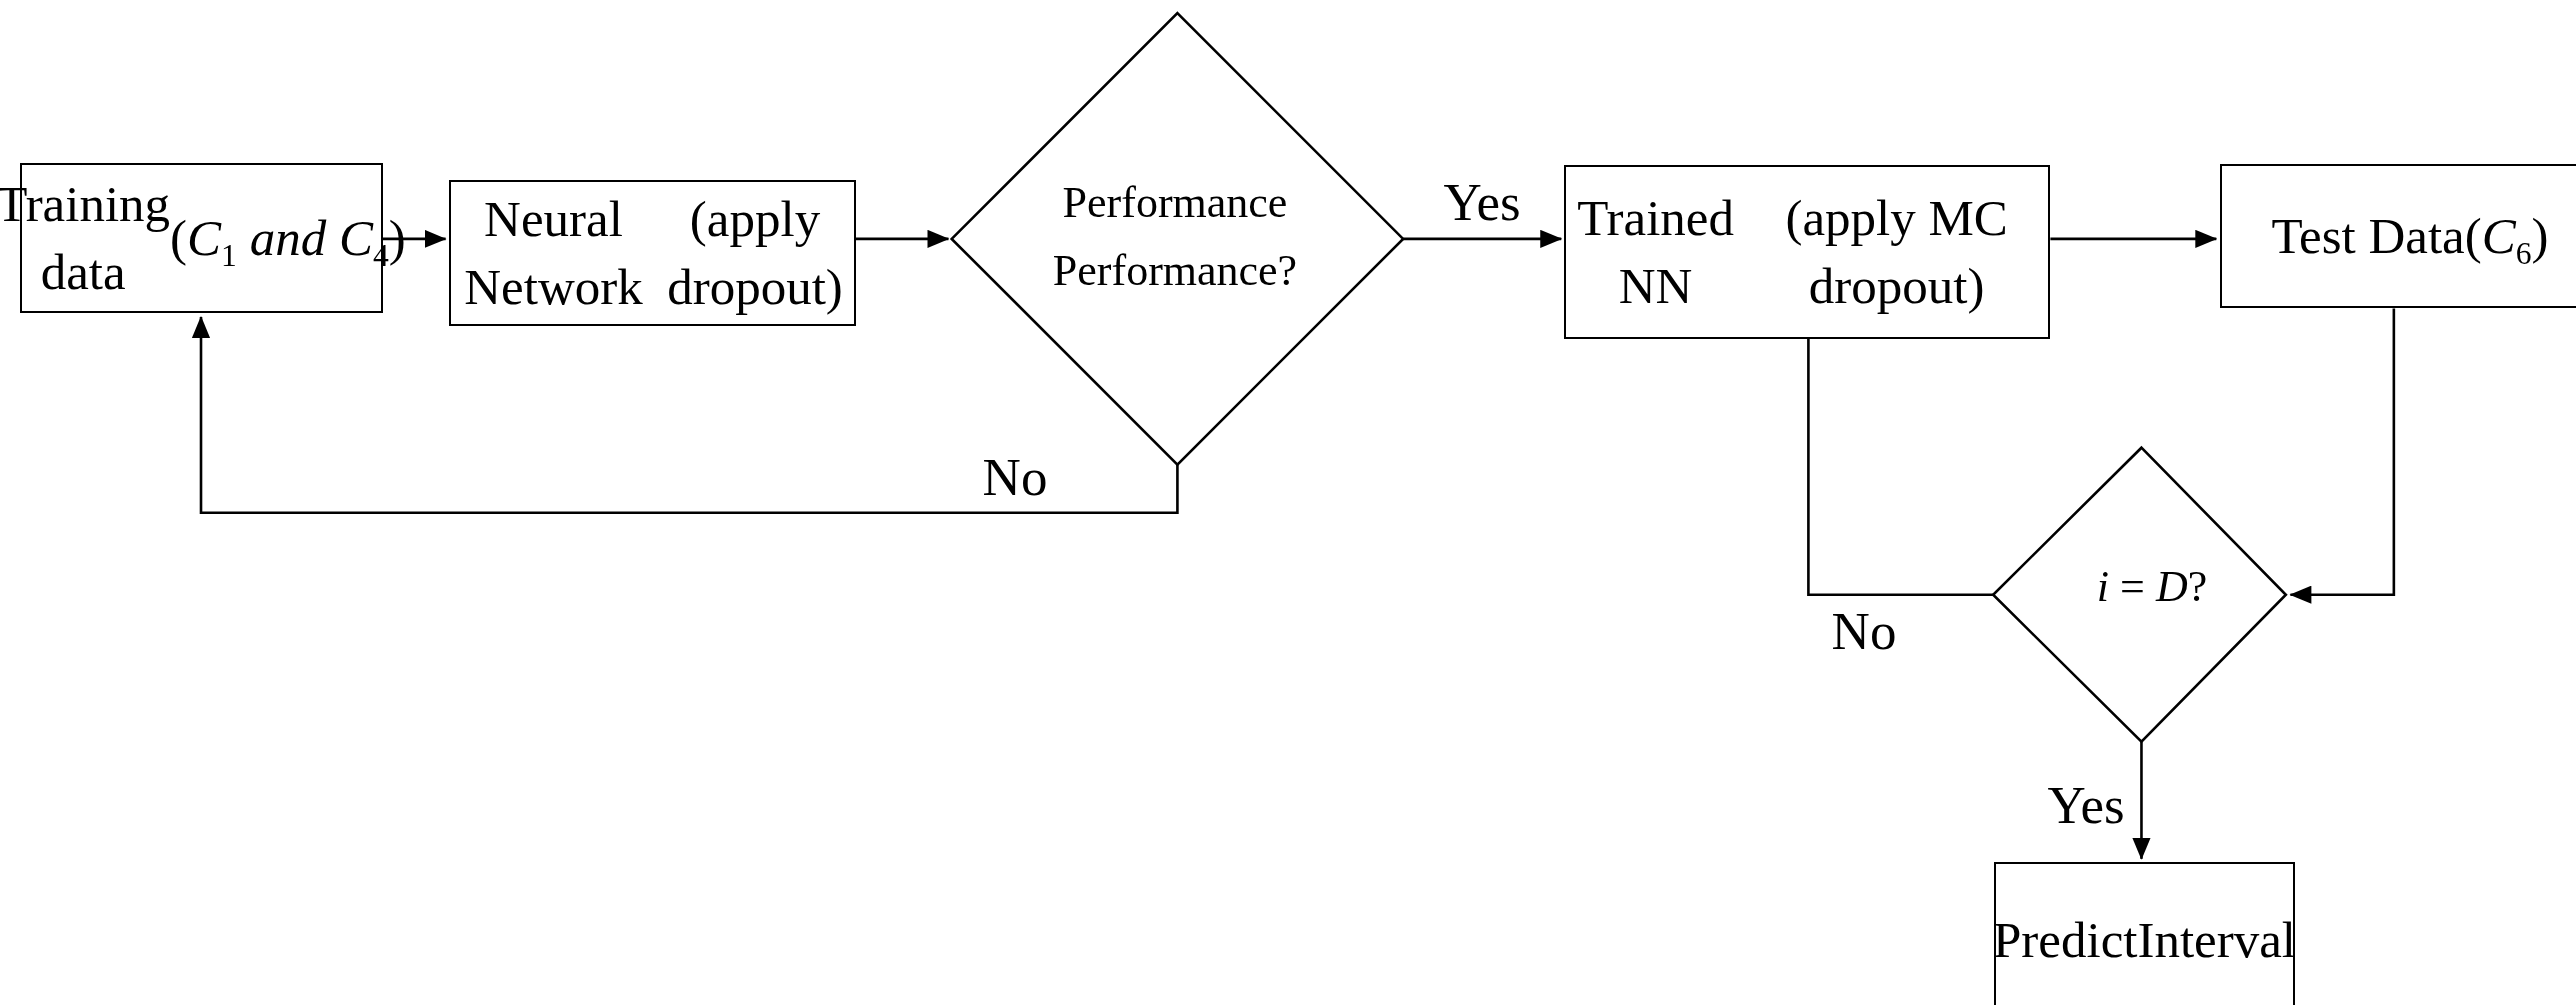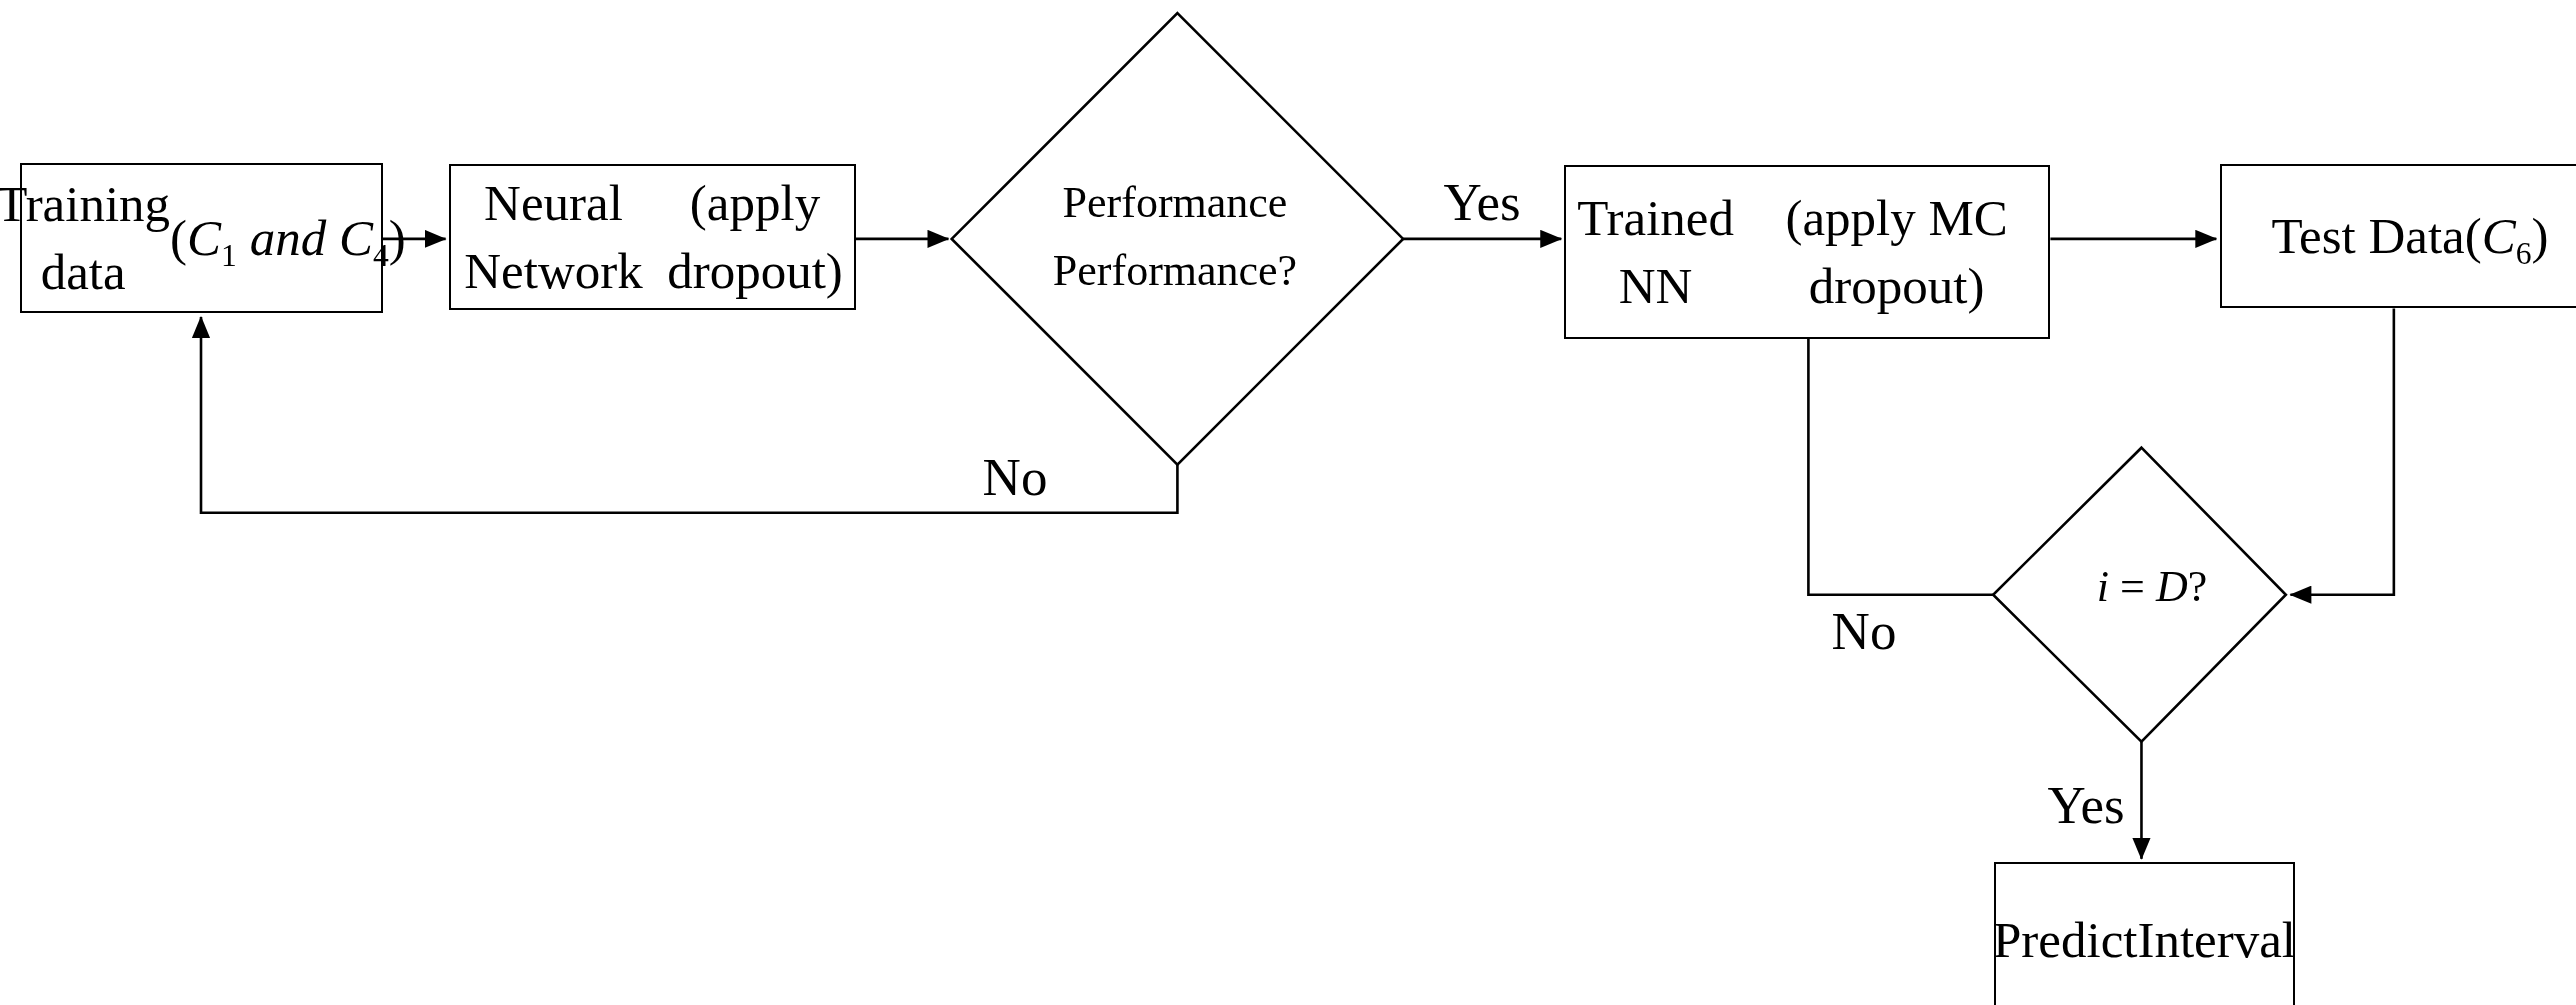--- a/index.html
+++ b/index.html
@@ -91,21 +91,21 @@
     <path class="conn" d="M3064,914 L2780,914 L2780,479" marker-end="url(#arrow)"></path>
     <path class="conn" d="M3292,1140 L3292,1320" marker-end="url(#arrow)"></path>
     <path class="conn" d="M1810,714 L1810,788 L309,788 L309,487" marker-end="url(#arrow)"></path>
   </svg>
 
   <div class="node" style="left:19.5px; top:163px; width:363px; height:150px;">
     <div>Training data</div>
     <div class="math"><span>(</span><span class="iv">C</span><sub>1</sub><span class="iv"> and </span><span class="iv">C</span><sub>4</sub><span>)</span></div>
   </div>
 
-  <div class="node" style="left:449px; top:164px; width:407px; height:146px;">
+  <div class="node" style="left:449px; top:180px; width:407px; height:146px;">
     <div>Neural Network</div>
     <div>(apply dropout)</div>
   </div>
 
   <div class="node" style="left:1564px; top:165px; width:486px; height:174px;">
     <div>Trained NN</div>
     <div>(apply MC dropout)</div>
   </div>
 
   <div class="node" style="left:2220px; top:164px; width:380px; height:144px;">

